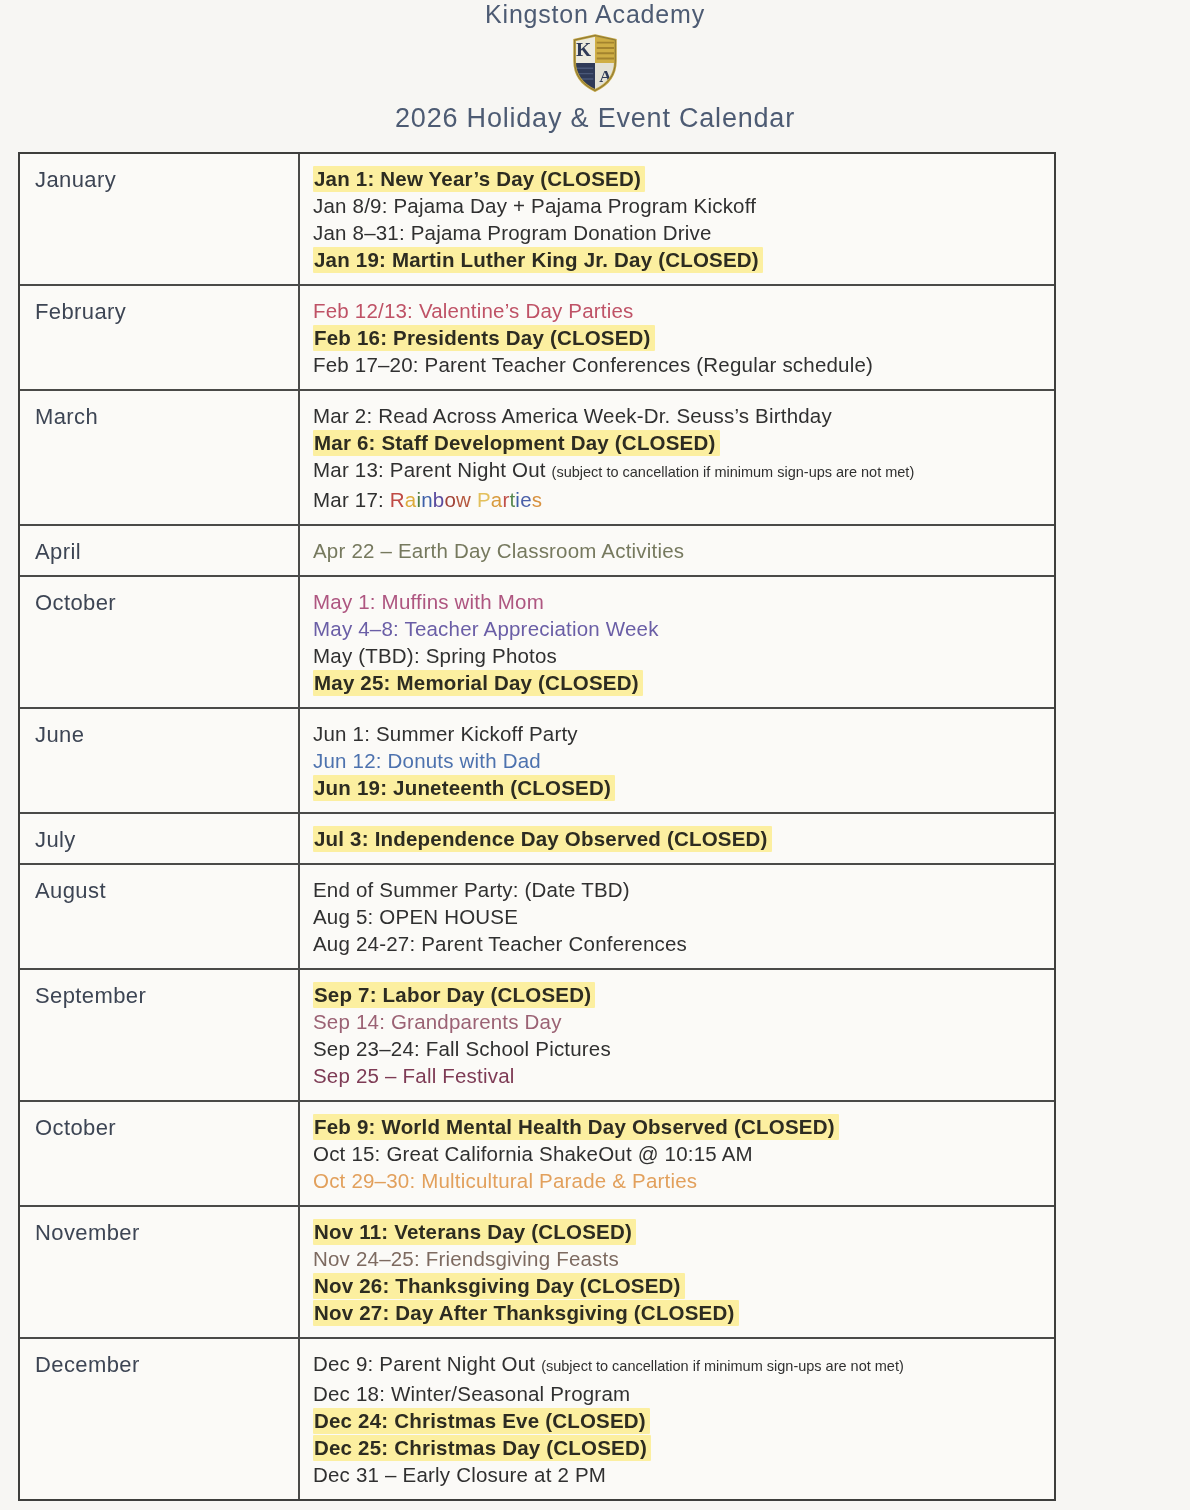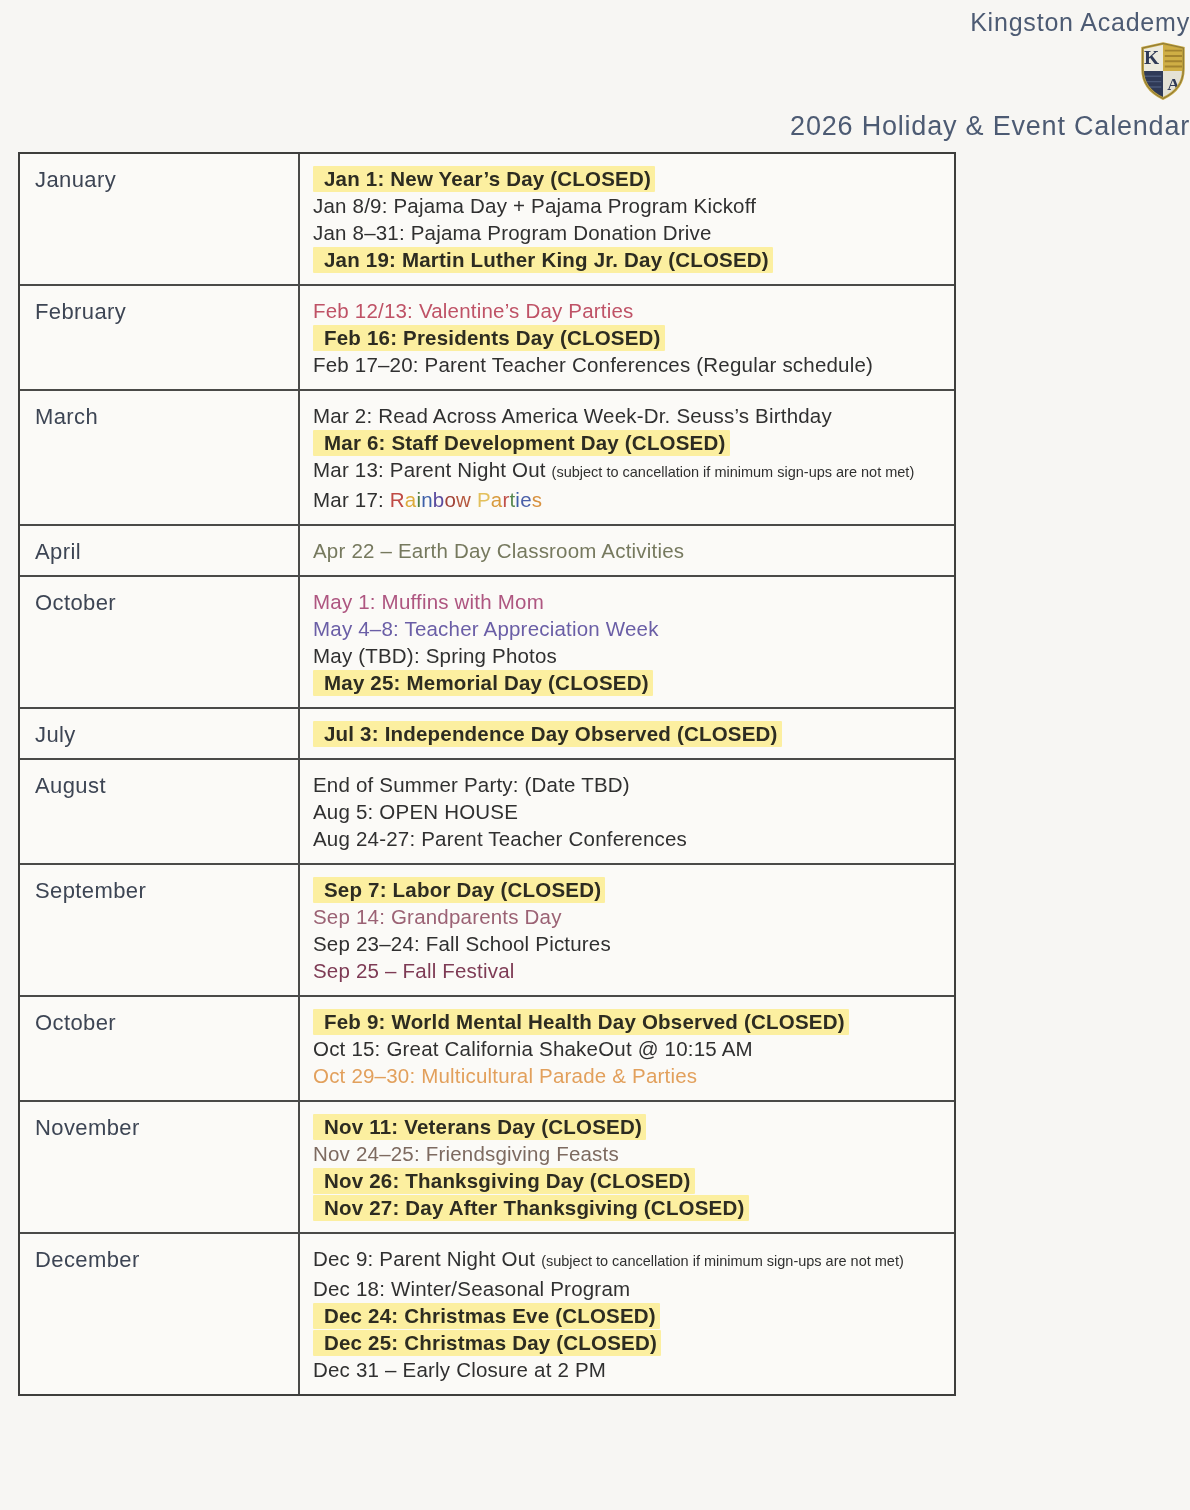--- a/index.html
+++ b/index.html
@@ -6,53 +6,53 @@
   body{
     width:1190px;height:1510px;
     background:#f7f6f3;
     font-family:"Liberation Sans","DejaVu Sans",sans-serif;
     color:#303030;
     -webkit-font-smoothing:antialiased;
   }
   .page{width:1190px;height:1510px;position:relative;overflow:hidden;}
 
   
-  .header{ text-align:right; padding-top:8px; }
+  .header{ text-align:center; }
   .school-name{
     font-size:25px; color:#4d5b73; letter-spacing:0.8px; font-weight:500;
   }
   .logo-wrap{ margin-top:3px; height:62px; }
   .doc-title{
     font-size:27px; color:#4d5b73; letter-spacing:0.8px; font-weight:500;
     margin-top:9px;
   }
 
   
   .cal-table{
-    position:absolute; left:18px; top:152px; width:938px;
+    position:absolute; left:18px; top:152px; width:1038px;
     border:2px solid #3e3e3c; background:#fbfaf7;
     box-sizing:border-box;
   }
   .row{ display:flex; border-top:2px solid #4a4a48; }
   .row:first-child{ border-top:none; }
   .month-cell{
     width:255px; flex:0 0 255px;
     border-right:2px solid #4a4a48;
     padding:13px 8px 10px 15px;
     font-size:22px; color:#3d4554; letter-spacing:0.4px;
     box-sizing:content-box;
   }
   .events-cell{
     flex:1; padding:11px 8px 11px 13px;
     font-size:20.5px; line-height:27px; letter-spacing:0.2px;
   }
   .event-line{ white-space:nowrap; }
   .hl{
     background:#fcefa0; font-weight:bold; color:#2d2c21;
-    padding:1px 4px 2px 11px; border-radius:1px;
+    padding:1px 4px 2px 1px; border-radius:1px;
   }
   .small-note{ font-size:14.5px; letter-spacing:0; }
   .rainbow-letter{ font-weight:400; }
 </style>
 </head>
 <body>
 
 <div class="page">
 
   <div class="header">
@@ -128,20 +128,28 @@
       <div class="row">
         <div class="month-cell">October</div>
         <div class="events-cell">
           <div class="event-line"><span style="color: rgb(174, 86, 128);">May 1: Muffins with Mom</span></div>
           <div class="event-line"><span style="color: rgb(106, 94, 166);">May 4–8: Teacher Appreciation Week</span></div>
           <div class="event-line"><span>May (TBD): Spring Photos</span></div>
           <div class="event-line"><span class="hl">May 25: Memorial Day (CLOSED)</span></div>
         </div>
       </div>
       <div class="row">
+        <div class="month-cell">June</div>
+        <div class="events-cell">
+          <div class="event-line"><span>Jun 1: Summer Kickoff Party</span></div>
+          <div class="event-line"><span style="color: rgb(77, 114, 174);">Jun 12: Donuts with Dad</span></div>
+          <div class="event-line"><span class="hl">Jun 19: Juneteenth (CLOSED)</span></div>
+        </div>
+      </div>
+      <div class="row">
         <div class="month-cell">July</div>
         <div class="events-cell">
           <div class="event-line"><span class="hl">Jul 3: Independence Day Observed (CLOSED)</span></div>
         </div>
       </div>
       <div class="row">
         <div class="month-cell">August</div>
         <div class="events-cell">
           <div class="event-line"><span>End of Summer Party: (Date TBD)</span></div>
           <div class="event-line"><span>Aug 5: OPEN HOUSE</span></div>

